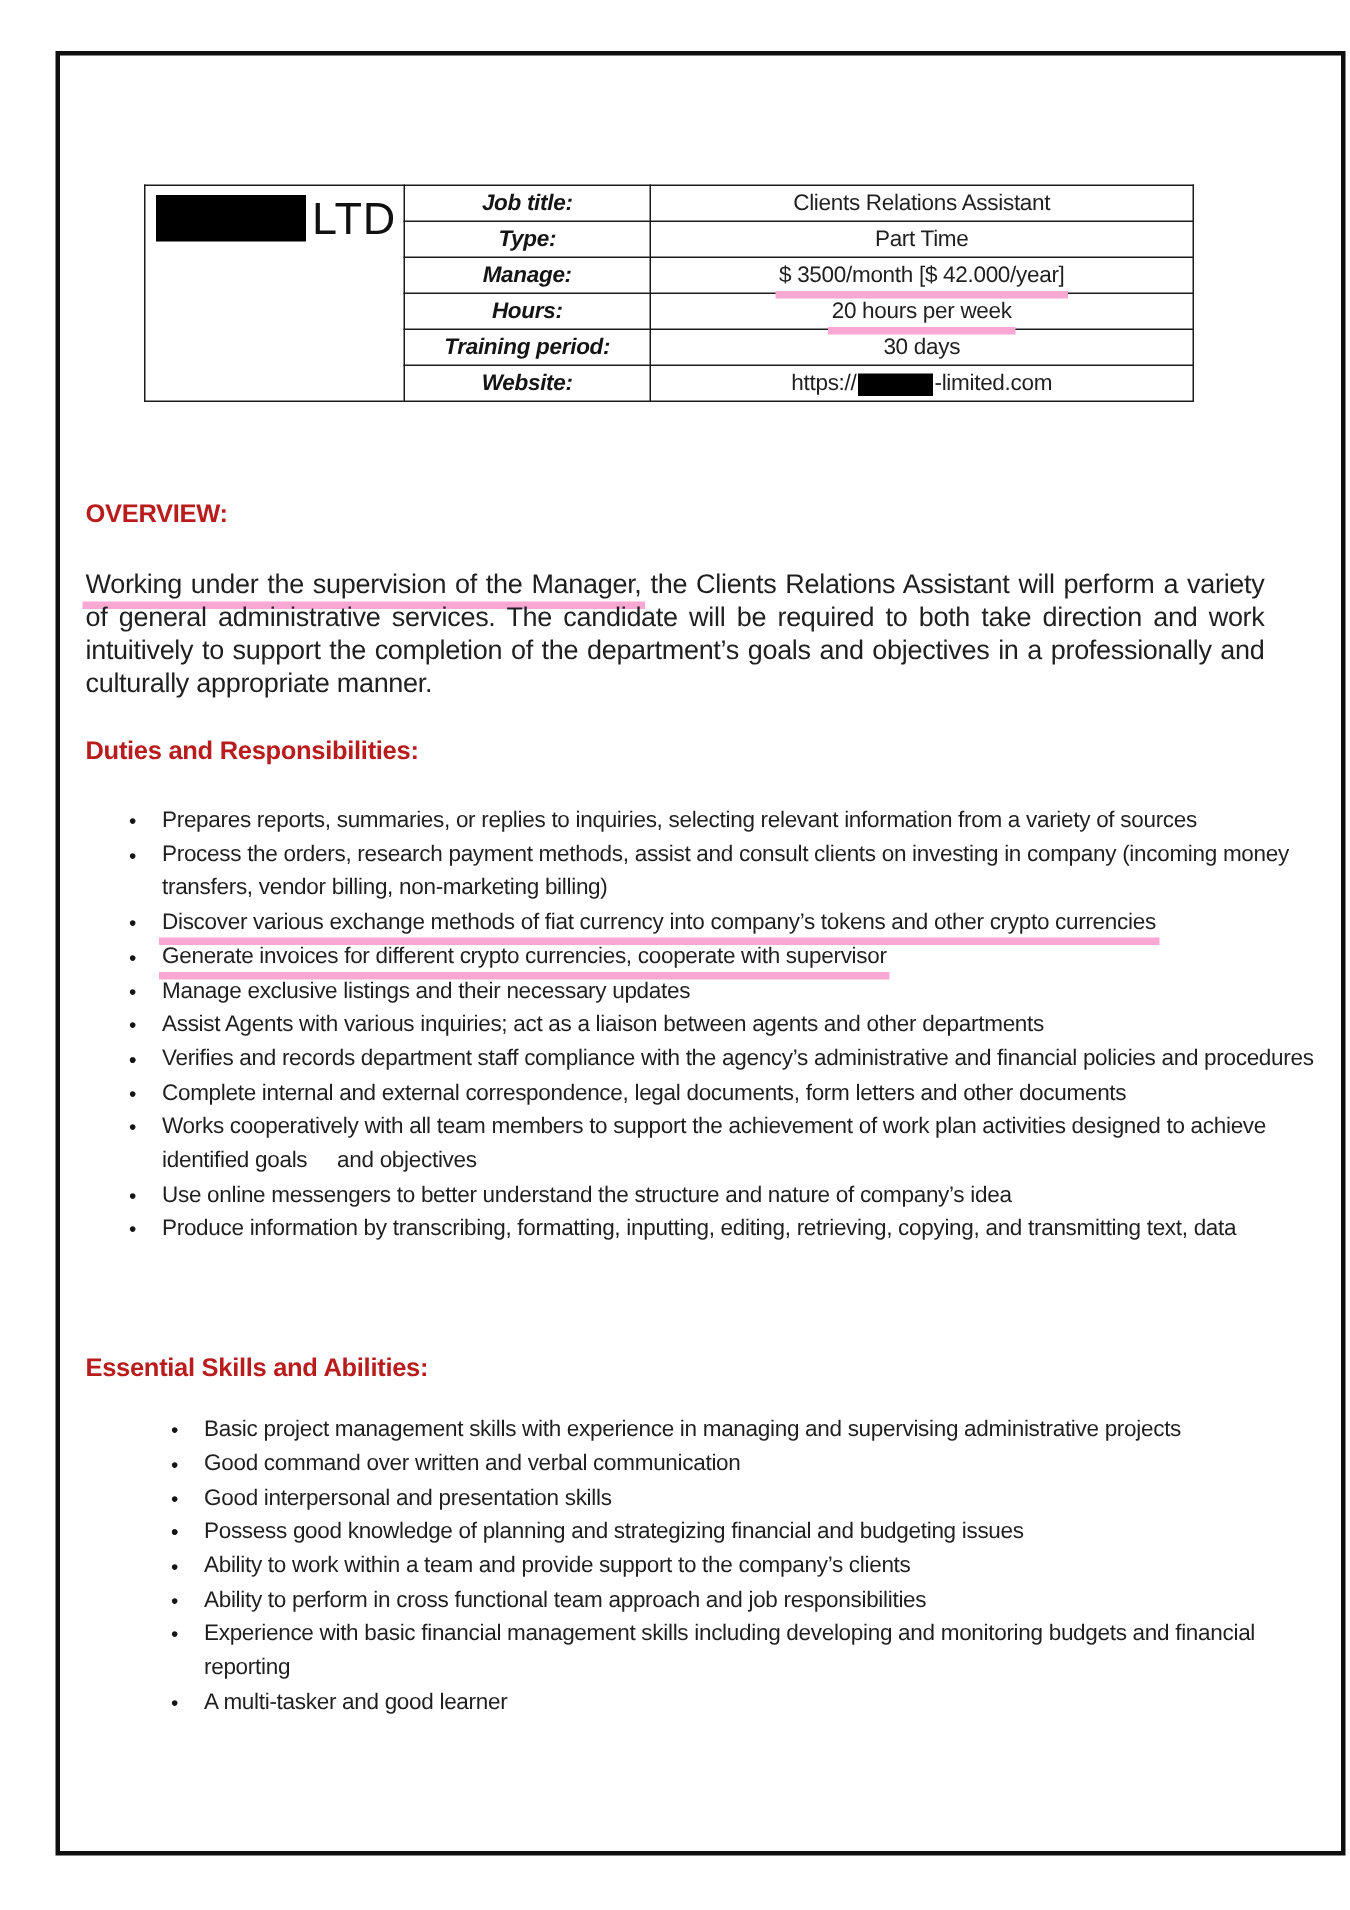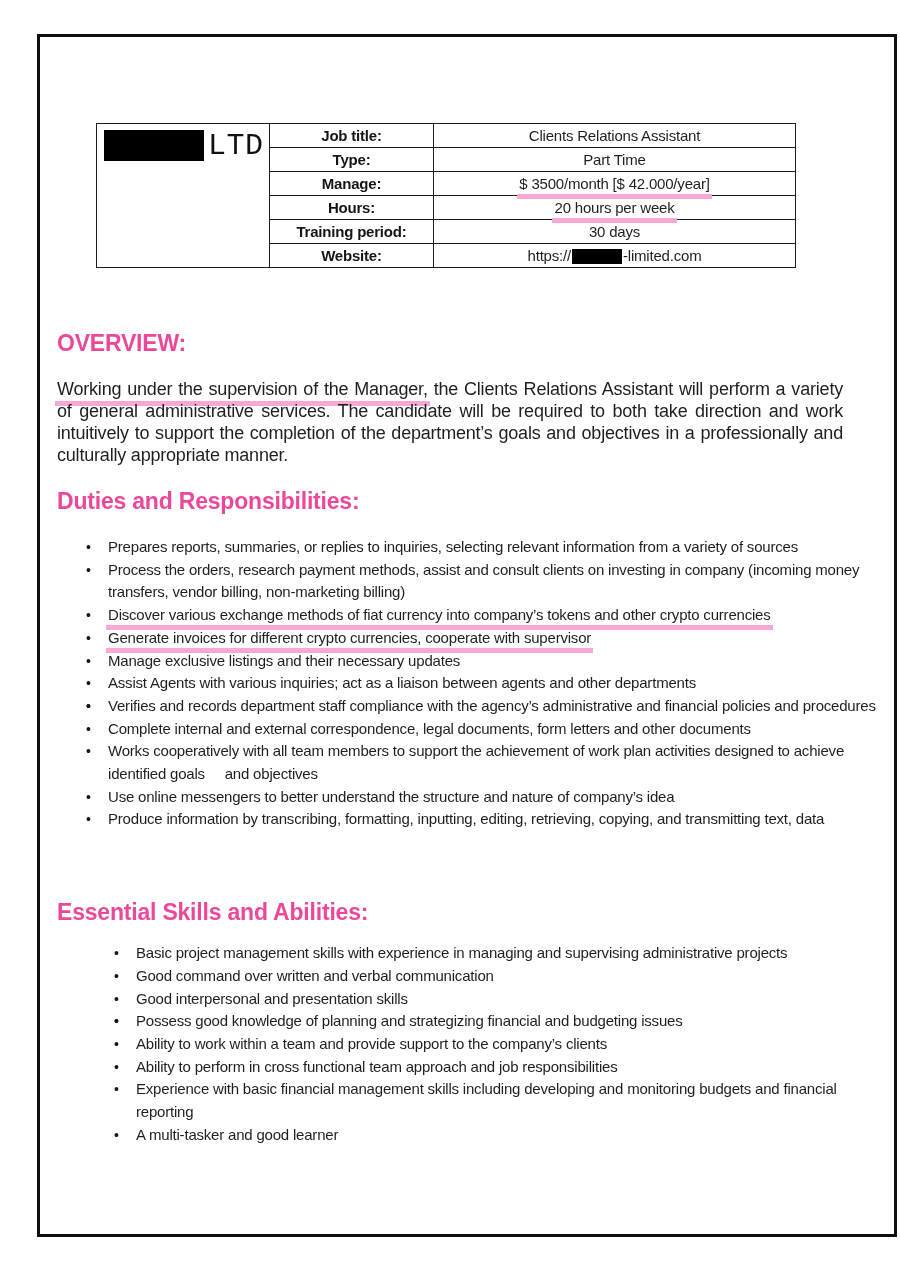--- a/index.html
+++ b/index.html
@@ -37,39 +37,38 @@
   }
   td.logo-cell {
     width: 172px;
     vertical-align: top;
     padding: 0;
   }
   .logo-inner {
     display: flex;
     align-items: flex-start;
     padding: 6px 0 0 7px;
-    font-family: Liberation Mono, monospace;
   }
   .redact { background: #000; display: inline-block; }
   .logo-redact { width: 100px; height: 31px; }
   .ltd {
     font-size: 30px;
     line-height: 33px;
     margin-left: 4px;
     letter-spacing: 0.5px;
     color: #111;
   }
-  td.label-cell { width: 155px; font-weight: bold; color: #151515; }
+  td.label-cell { width: 155px; font-weight: bold; color: #151515; font-style: italic; }
   td.value-cell { width: 353px; }
   .web-redact { width: 50px; height: 15px; vertical-align: middle; margin: 0 1px; }
   
   .h {
-    font-size: 23px;
+    font-size: 17px;
     font-weight: bold;
-    color: #ec4899;
+    color: #b91c1c;
     margin: 0;
     line-height: 18px;
     letter-spacing: -0.2px;
   }
   .overview-h { margin-top: 66px; }
   .duties-h   { margin-top: 26px; }
   .skills-h   { margin-top: 72px; }
   .para {
     margin: 26px 0 0 0;
     font-size: 18px;

